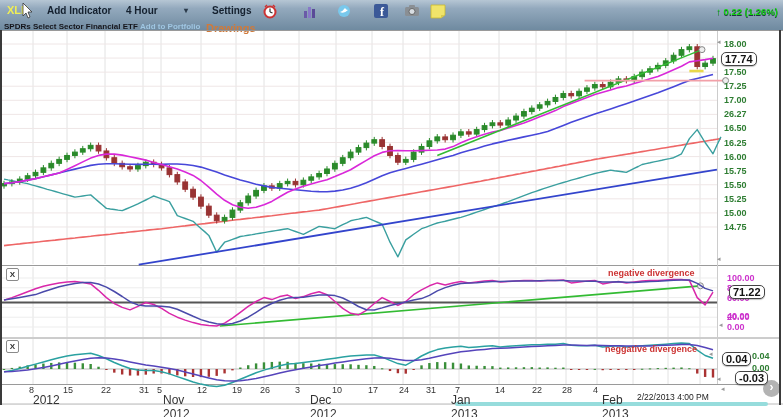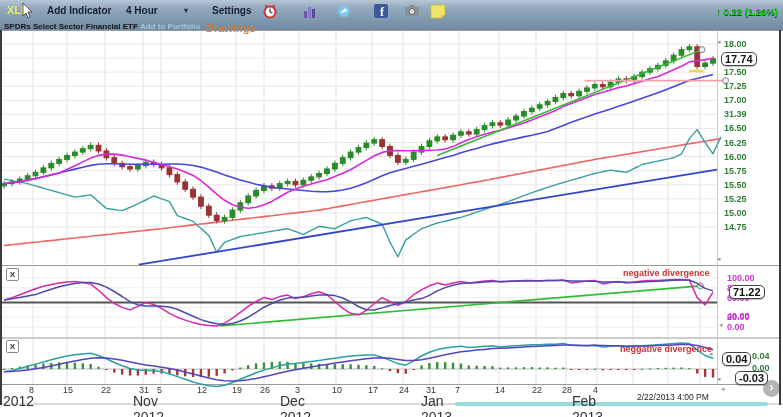--- a/index.html
+++ b/index.html
@@ -28,24 +28,24 @@
   .hdr{font-size:9px;font-weight:bold;white-space:nowrap;}
   .hdr span{margin-right:4px;}
   .xbox{width:11px;height:11px;background:#fff;border:1px solid #8a8a8a;border-radius:2px;
     font-size:8px;font-weight:bold;color:#333;text-align:center;line-height:11px;cursor:pointer;}
   .xbox::after{content:"X";}
   
   .plabel{font-size:9px;font-weight:bold;color:#2e7d32;}
   .slabel{font-size:9px;font-weight:bold;color:#cc33cc;}
   .mlabel{font-size:9px;font-weight:bold;color:#2e7d32;}
   .tick{font-size:9px;color:#333;}
-  .month{font-size:14px;color:#333;}
+  .month{font-size:12px;color:#333;padding-left:30px;}
   .valbox{background:#fff;border:1px solid #444;border-radius:5px;padding:0 3px;
     font-size:11px;font-weight:bold;color:#111;box-shadow:0 1px 1px rgba(0,0,0,.25);}
-  .note{font-size:9px;font-weight:bold;color:#cc3333;margin-left:15px;}
+  .note{font-size:9px;font-weight:bold;color:#cc3333;}
   .mini-arrow{font-size:7px;color:#999;}
   .mini-arrow::after{content:"\25C2";}
   #timestamp{font-size:8.5px;color:#222;}
   #hscroll{background:#96dcdc;border-radius:2px;}
   #hscroll-track{background:#d6d6d6;}
   #next-btn{width:17px;height:17px;border-radius:50%;background:#b3b3b3;color:#fff;
     font-size:12px;font-weight:bold;text-align:center;line-height:15px;cursor:pointer;}
   .frame{background:#9a9a9a;}
 </style>
 </head>
@@ -525,21 +525,21 @@
 
   <div class="abs frame" style="left:0;top:30px;width:783px;height:1px"></div>
   <div class="abs frame" style="left:0;top:30px;width:2px;height:375px;background:#3a3a3a"></div>
   <div class="abs frame" style="left:779px;top:30px;width:2px;height:375px;background:#3a3a3a"></div>
 
   <div id="gen-labels" class="abs" style="left:0;top:0">
       <div class="abs plabel" style="left: 724px; top: 39px;">18.00</div>
       <div class="abs plabel" style="left: 724px; top: 67.15px;">17.50</div>
       <div class="abs plabel" style="left: 724px; top: 81.225px;">17.25</div>
       <div class="abs plabel" style="left: 724px; top: 95.3px;">17.00</div>
-      <div class="abs plabel" style="left: 724px; top: 109.375px;">31.39</div>
+      <div class="abs plabel" style="left: 724px; top: 109.375px;">26.27</div>
       <div class="abs plabel" style="left: 724px; top: 123.45px;">16.50</div>
       <div class="abs plabel" style="left: 724px; top: 137.525px;">16.25</div>
       <div class="abs plabel" style="left: 724px; top: 151.6px;">16.00</div>
       <div class="abs plabel" style="left: 724px; top: 165.675px;">15.75</div>
       <div class="abs plabel" style="left: 724px; top: 179.75px;">15.50</div>
       <div class="abs plabel" style="left: 724px; top: 193.825px;">15.25</div>
       <div class="abs plabel" style="left: 724px; top: 207.9px;">15.00</div>
       <div class="abs plabel" style="left: 724px; top: 221.975px;">14.75</div>
       <div class="abs slabel" style="left: 727px; top: 273px;">100.00</div>
       <div class="abs slabel" style="left: 727px; top: 282.8px;">80.00</div>

